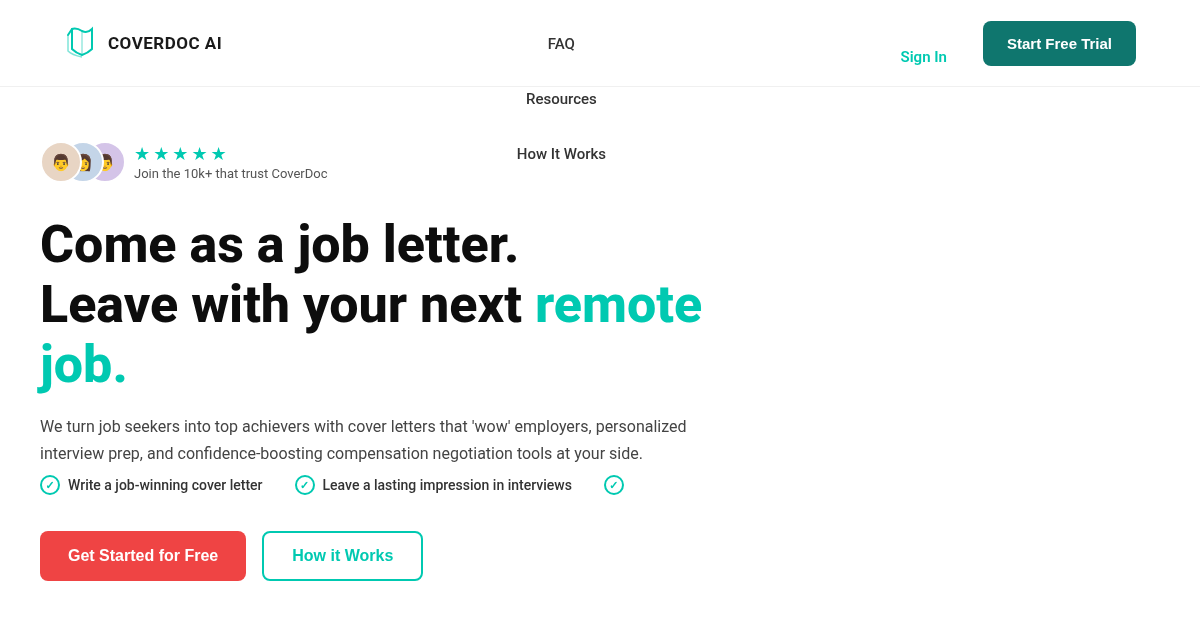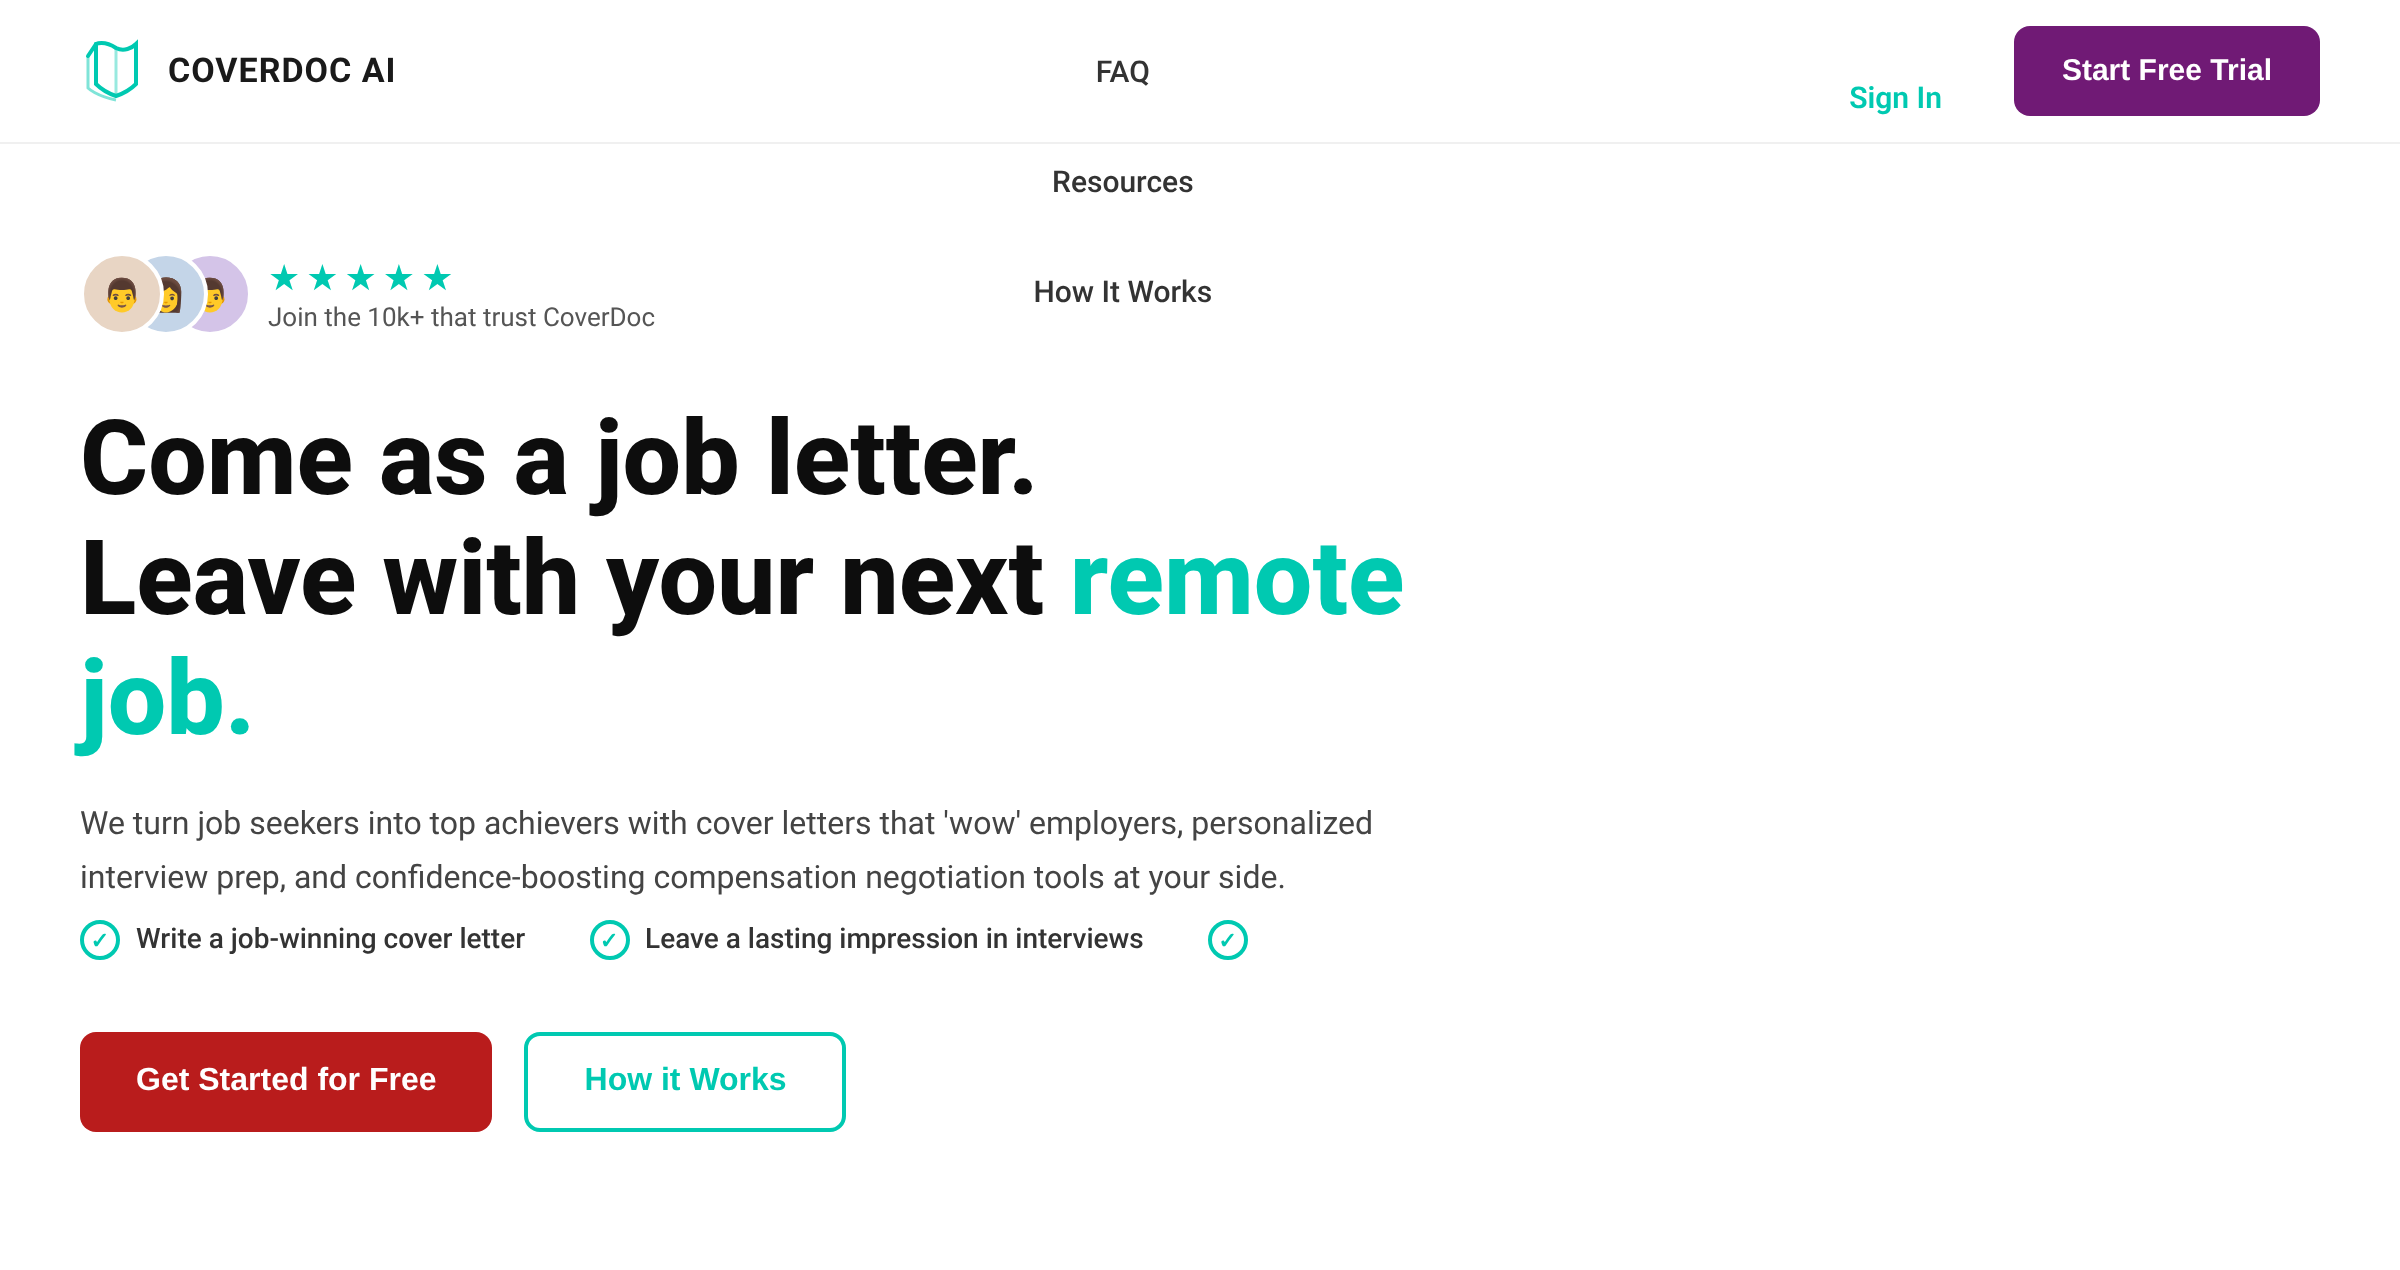--- a/index.html
+++ b/index.html
@@ -14,22 +14,22 @@
       width: 1200px;
       height: 635px;
       overflow: hidden;
     }
 
     
     nav {
       display: flex;
       align-items: center;
       justify-content: space-between;
-      padding: 0 40px;
-      height: 72px;
+      padding: 0 64px;
+      height: 87px;
       border-bottom: 1px solid #f0f0f0;
     }
     .nav-logo {
       display: flex;
       align-items: center;
       gap: 8px;
     }
     .logo-icon {
       width: 36px;
       height: 36px;
@@ -59,21 +59,21 @@
       gap: 36px;
     }
     .sign-in-link {
       font-size: 15px;
       font-weight: 600;
       color: #00c9b1;
       text-decoration: none;
       cursor: pointer;
     }
     .start-trial-btn {
-      background: #701a75;
+      background: #0f766e;
       color: #ffffff;
       border: none;
       border-radius: 8px;
       padding: 14px 24px;
       font-size: 15px;
       font-weight: 700;
       cursor: pointer;
       white-space: nowrap;
     }
 
@@ -184,21 +184,21 @@
       font-weight: 700;
     }
 
     
     .cta-buttons {
       display: flex;
       gap: 16px;
       align-items: center;
     }
     .cta-primary {
-      background: #b91c1c;
+      background: #ef4444;
       color: #ffffff;
       border: none;
       border-radius: 8px;
       padding: 16px 28px;
       font-size: 16px;
       font-weight: 700;
       cursor: pointer;
     }
     .cta-secondary {
       background: #ffffff;

